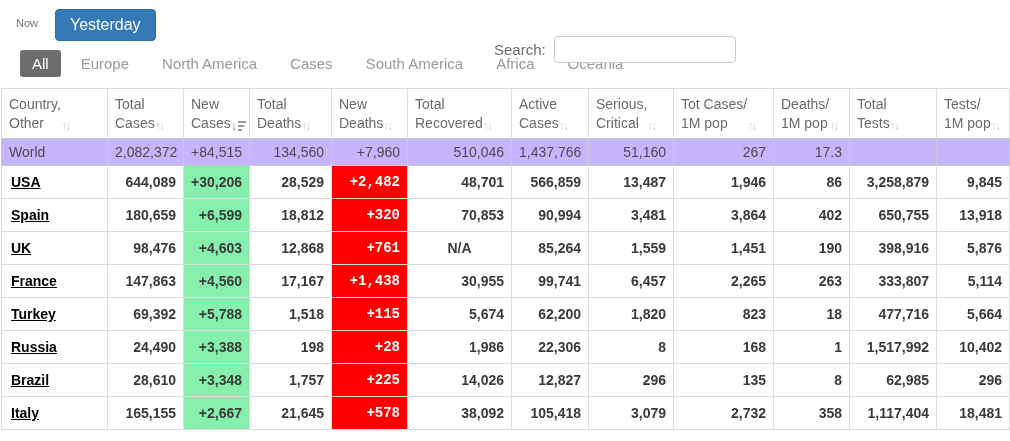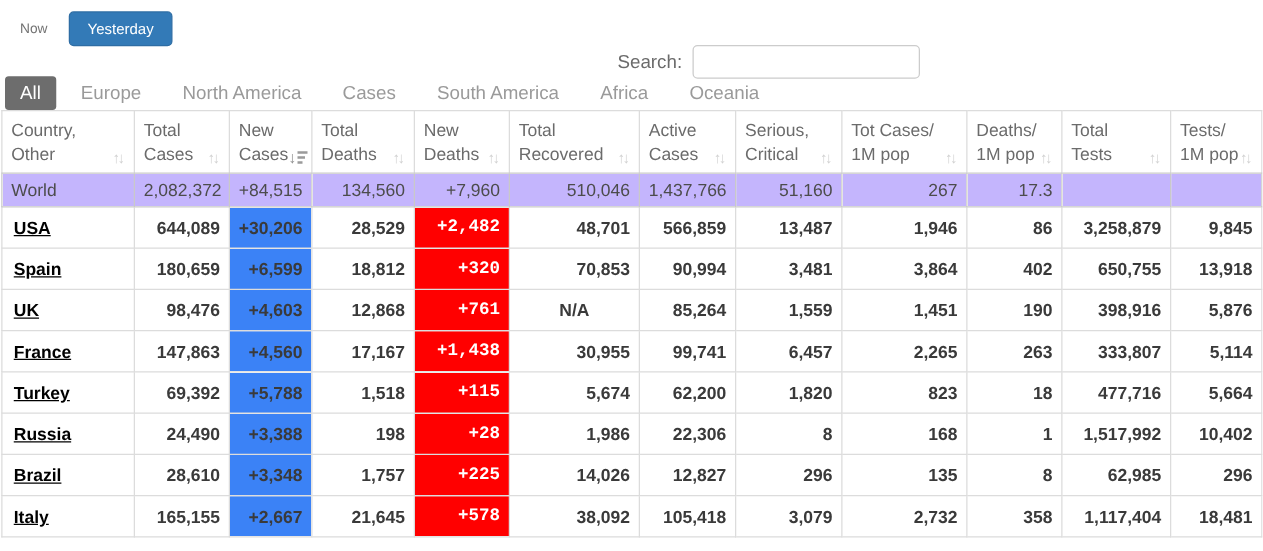--- a/index.html
+++ b/index.html
@@ -13,70 +13,70 @@
   
   .topbar { position:relative; height:50px; }
   .now-btn {
     position:absolute; left:14px; top:13px;
     background:none; border:none; color:#737373;
     font-size:11px; font-family:inherit; cursor:pointer; padding:4px 2px;
   }
   .yesterday-btn {
     position:absolute; left:55px; top:9px;
     background:#337ab7; color:#fff; border:1px solid #2e6da4;
-    border-radius:4px; font-size:12px; font-family:inherit;
+    border-radius:4px; font-size:16px; font-family:inherit;
     padding:6px 14px; cursor:pointer;
   }
   .search-wrap { position:absolute; left:494px; top:12px; display:flex; align-items:center;margin-top:24px; }
   .search-label { color:#6b6b6b; font-size:15px; margin-right:8px; }
   .search-input {
     width:182px; height:27px; border:1px solid #ccc; border-radius:4px;
     font-size:14px; font-family:inherit; padding:2px 8px; outline:none;
   }
 
   
-  .tabs { height:38px; display:flex; align-items:flex-end; padding-left:4px; }
+  .tabs { height:38px; display:flex; align-items:flex-start; padding-left:20px; }
   .tab {
     background:none; border:none; color:#9a9a9a; font-size:15px;
     font-family:inherit; padding:5px 13px; margin-right:7px; cursor:pointer;
   }
   .tab.active { background:#6d6d6d; color:#fff; border-radius:3px; padding:5px 12px; }
 
   
   table {
     width:1008px; margin-left:1px; border-collapse:collapse; table-layout:fixed;
     font-size:14px;
   }
   th, td { border:1px solid #dcdcdc; overflow:hidden; white-space:nowrap; }
   thead th {
     height:50px; vertical-align:top; padding:6px 7px 5px 7px;
     color:#6b6b6b; font-weight:normal; text-align:left; background:#fff;
     border-bottom:1px solid #c9c9c9; cursor:pointer;
   }
-  .th-inner { display:flex; justify-content:space-between; align-items:flex-end; height:100%; }
+  .th-inner { display:flex; align-items:flex-end; height:100%; }
   .th-label { line-height:1.35; }
   .sort-ico { color:#d2d2d2; font-size:12px; letter-spacing:-2px; padding-right:2px; }
   .sort-ico.active { color:#8f8f8f; letter-spacing:0; display:inline-flex; align-items:center; }
   .sort-ico.active .arr { font-size:13px; font-weight:bold; }
   .sort-ico.active .bars { display:inline-flex; flex-direction:column; gap:2px; margin-left:1px; }
   .sort-ico.active .bars i { display:block; height:2px; background:#9b9b9b; }
   .sort-ico.active .bars i:nth-child(1){ width:8px; }
   .sort-ico.active .bars i:nth-child(2){ width:6px; }
   .sort-ico.active .bars i:nth-child(3){ width:4px; }
 
   td { padding:8px 7px; text-align:right; font-weight:bold; color:#3a3a3a; }
   td.c-name { text-align:left; padding-left:9px; }
   td.c-center { text-align:center; }
   a.country-link { color:#000000; font-weight:bold; text-decoration:underline; cursor:pointer; }
 
   tr.world-row td {
     background:#c4b5fd; font-weight:normal; color:#4c4c4c;
     padding:5px 7px; border-color:#c9c9c9;
   }
-  td.newcases-hl { background:#3b82f6; }
+  td.newcases-hl { background:#86efac; }
   td.newdeaths-hl { background:#ff0000; color:#fff;font-family:Liberation Mono, monospace; }
 </style>
 </head>
 <body>
 
 <div class="topbar">
   <button class="now-btn">Now</button>
   <button class="yesterday-btn">Yesterday</button>
   <div class="search-wrap">
     <span class="search-label">Search:</span>

